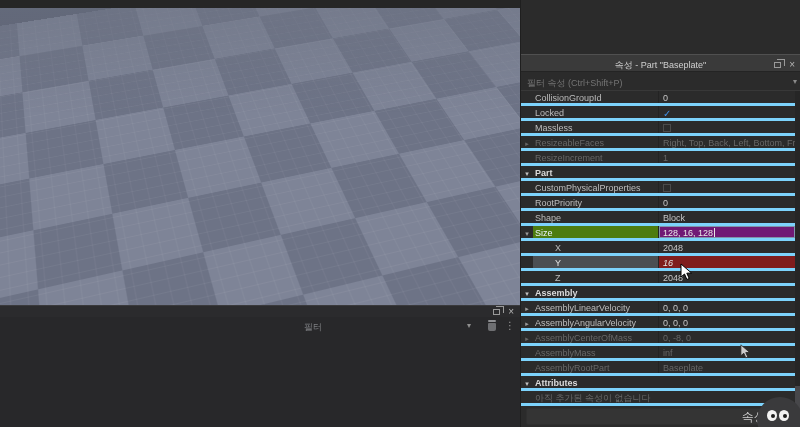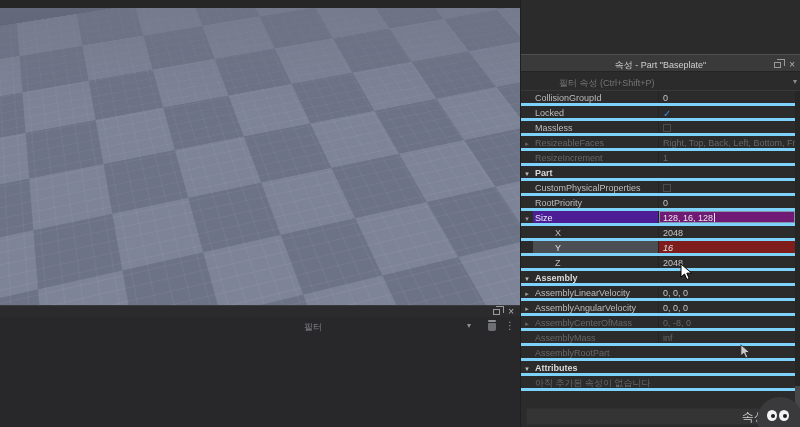--- a/index.html
+++ b/index.html
@@ -44,33 +44,33 @@
   .chrome-ics { position:absolute; display:flex; gap:8px; align-items:center; }
   .float-ic { position:relative; width:7px; height:6px; border:1px solid #9a9a9a; }
   .float-ic::after { content:""; position:absolute; left:2px; top:-4px; width:7px; height:6px; border:1px solid #9a9a9a; border-bottom:none; border-left:none; }
   .close-x { color:#b4b4b4; font-size:10px; line-height:8px; }
 
   
   .props { position:absolute; left:520px; top:0; width:280px; height:427px; background:#2b2b2b; border-left:1px solid #1f1f1f; }
   .pp-title { position:absolute; left:0; top:54px; width:100%; height:18px; background:#3a3a3a; border-top:1px solid #505050; border-bottom:1px solid #242424; }
   .pp-title .ttl { position:absolute; left:0; right:0; top:4px; text-align:center; color:#d0d0d0; }
   .pp-filter { position:absolute; left:0; top:72px; width:100%; height:19px; border-bottom:1px solid #383838; }
-  .pp-filter .ph { position:absolute; left:6px; top:5px; color:#747474;margin-left:32px; }
+  .pp-filter .ph { position:absolute; left:6px; top:5px; color:#747474; }
   .pp-filter .fcaret { position:absolute; right:3px; top:5px; color:#8a8a8a; font-size:8px; }
 
   .pp-rows { position:absolute; left:0; top:91px; width:100%; }
   .prow { display:flex; height:15px; line-height:15px; border-bottom:3px solid #7dd3fc; }
   .caret-zone { width:12px; flex:0 0 12px; text-align:center; color:#9a9a9a; font-size:7px; }
   .lab { flex:0 0 125px; width:125px; padding-left:2px; color:#bdbdbd; overflow:hidden; white-space:nowrap; }
   .valcell { flex:1; position:relative; border-left:1px solid #232323; padding-left:4px; color:#c6c6c6; overflow:hidden; white-space:nowrap; }
   .prow.muted .lab, .prow.muted .valcell, .prow.muted .caret-zone { color:#676767; }
   .prow.section .lab { flex:1; font-weight:bold; color:#dadada; }
   .prow.section .caret-zone { color:#c0c0c0; }
   .prow.empty .lab { flex:1; color:#6a6a6a; }
-  .lab.sel { background:#4c1d95; color:#ecf3fc; }
+  .lab.sel { background:#4d7c0f; color:#ecf3fc; }
   .lab.hov { background:#4b4f53; color:#e2e2e2; }
   .valcell.hov { background:#7f1d1d; color:#e2e2e2;font-style:italic; }
   .check { color:#3f8ee2; font-size:10px; }
   .cbox { display:inline-block; width:8px; height:8px; border:1px solid #4b4b4b; margin-top:3px; }
   .editbox { position:absolute; left:0; top:0; right:5px; bottom:0; background:#701a75; border:1px solid #7f95aa; color:#e8e8e8; padding-left:3px; line-height:13px; }
   .tcursor { display:inline-block; width:1px; height:9px; background:#e8e8e8; vertical-align:-1px; margin-left:1px; }
 
   .pp-addbar { position:absolute; left:0; top:406px; width:100%; height:21px; }
   .add-btn { position:absolute; left:5px; right:6px; top:2px; height:17px; background:#343434; border:1px solid #2f2f2f; border-radius:2px; color:#d0d0d0; font-family:inherit; font-size:12px;text-align:right; }
 
@@ -163,20 +163,25 @@
           <span class="caret-zone"></span>
           <span class="lab">CustomPhysicalProperties</span>
           <span class="valcell"><span class="cbox"></span></span>
         </div>
         <div class="prow">
           <span class="caret-zone"></span>
           <span class="lab">RootPriority</span>
           <span class="valcell"><span>0</span></span>
         </div>
         <div class="prow">
+          <span class="caret-zone"></span>
+          <span class="lab">Shape</span>
+          <span class="valcell"><span>Block</span></span>
+        </div>
+        <div class="prow">
           <span class="caret-zone">▾</span>
           <span class="lab sel">Size</span>
           <span class="valcell">
             <span class="editbox"><span>128, 16, 128</span><span class="tcursor"></span></span>
           </span>
         </div>
         <div class="prow">
           <span class="caret-zone"></span>
           <span class="lab" style="padding-left: 22px;">X</span>
           <span class="valcell"><span>2048</span></span>
@@ -211,20 +216,21 @@
           <span class="valcell"><span>0, -8, 0</span></span>
         </div>
         <div class="prow muted">
           <span class="caret-zone"></span>
           <span class="lab">AssemblyMass</span>
           <span class="valcell"><span>inf</span></span>
         </div>
         <div class="prow muted">
           <span class="caret-zone"></span>
           <span class="lab">AssemblyRootPart</span>
+          <span class="valcell"><span>Baseplate</span></span>
         </div>
         <div class="prow section">
           <span class="caret-zone">▾</span>
           <span class="lab">Attributes</span>
         </div>
         <div class="prow empty">
           <span class="caret-zone"></span>
           <span class="lab">아직 추가된 속성이 없습니다</span>
         </div>
       </div>

